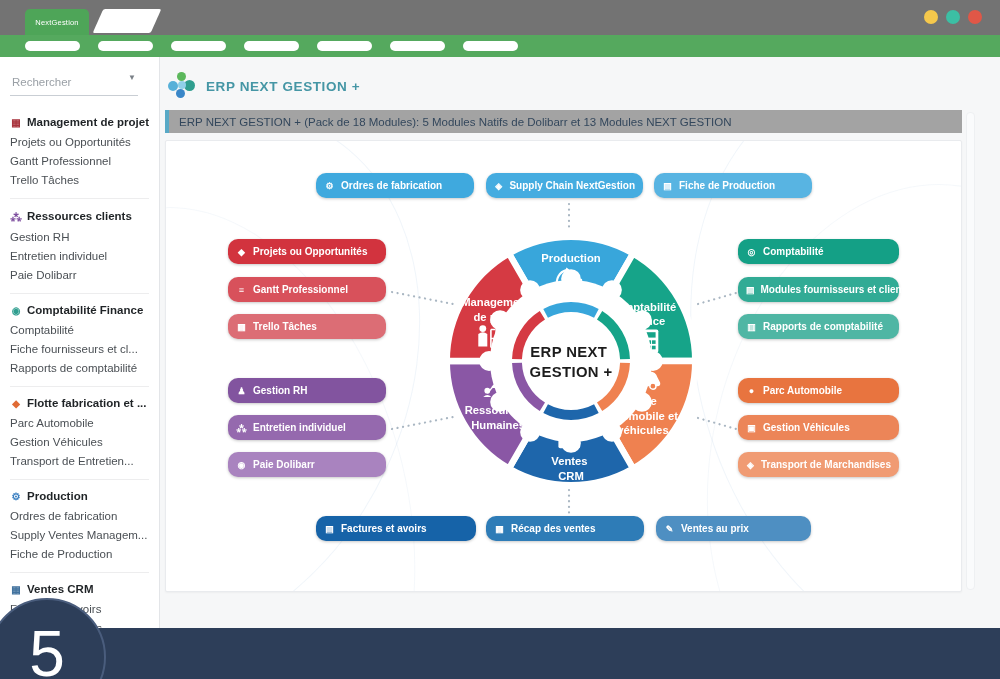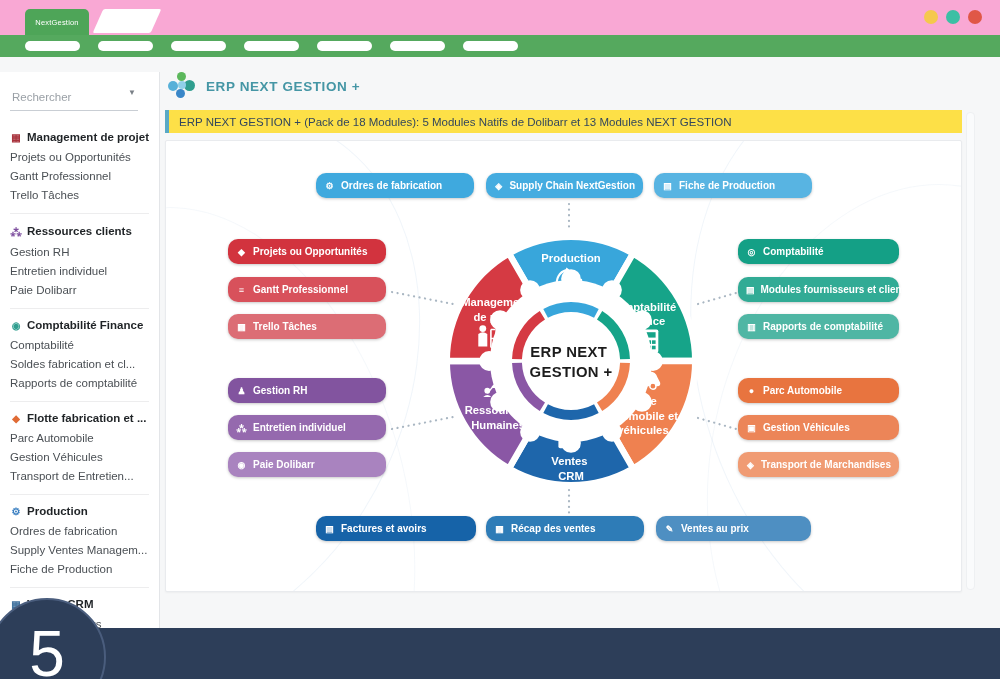--- a/index.html
+++ b/index.html
@@ -1,34 +1,34 @@
 <!DOCTYPE html>
 <html><head>
 <meta charset="utf-8">
 <style>
   * { margin:0; padding:0; box-sizing:border-box; }
   html,body { width:1000px; height:679px; overflow:hidden;
     font-family:"Liberation Sans", sans-serif; background:#f6f7f8; position:relative; }
 
   
-  .topbar { position:absolute; left:0; top:0; width:1000px; height:35px; background:#f9a8d4;padding-left:18px; }
+  .topbar { position:absolute; left:0; top:0; width:1000px; height:35px; background:#737373;padding-left:18px; }
   .browser-tab { position:absolute; left:25px; top:9px; width:64px; height:26px;
     background:#4ea558; border-radius:5px 5px 0 0; color:#fff; font-size:7.5px;
     display:flex; align-items:center; justify-content:center; letter-spacing:.2px; }
   .ghost-tab { position:absolute; left:98px; top:9px; width:58px; height:24px;
     background:#fff; transform:skewX(-24deg); border-radius:2px; }
   .dots { position:absolute; right:18px; top:10px; display:flex; gap:8px; }
   .dot { width:14px; height:14px; border-radius:50%; }
   .dot.y { background:#f5c84c; } .dot.t { background:#3cbfa4; } .dot.r { background:#e05747; }
 
   .greenbar { position:absolute; left:0; top:35px; width:1000px; height:22px; background:#55a95e; }
   .pill { position:absolute; top:6px; width:55px; height:10px; border-radius:5px; background:#fff; }
 
   
-  .sidebar { position:absolute; left:0; top:72px; width:160px; height:571px; background:#fff;
+  .sidebar { position:absolute; left:0; top:57px; width:160px; height:571px; background:#fff;
     border-right:1px solid #e3e5e8; padding:12px 10px 0 10px; }
   .search { position:relative; width:128px; border-bottom:1px solid #c9ced4; padding:3px 2px 5px 2px; margin-bottom:10px; }
   .search input { border:none; outline:none; width:105px; font-size:11.5px; color:#444;
     font-family:"Liberation Sans", sans-serif; background:transparent; }
   .search input::placeholder { color:#9aa0a6; }
   .search .caret { position:absolute; right:2px; top:4px; font-size:8px; color:#7a8087; }
   .sec { padding:6px 0 8px 0; border-bottom:1px solid #ededee; }
   .sec:last-child { border-bottom:none; }
   .sec-title { font-size:11.5px; font-weight:bold; color:#1f2326; margin:4px 0 5px 0;
     display:flex; align-items:center; gap:5px; white-space:nowrap; }
@@ -36,21 +36,21 @@
   .sec-item { font-size:11.5px; color:#4a4f54; line-height:19px; white-space:nowrap; cursor:pointer; }
   .c-red{color:#a8323c} .c-pur{color:#7d4e9e} .c-teal{color:#2f9e8f}
   .c-org{color:#e06b35} .c-blu{color:#3a7fc1} .c-stl{color:#41729e}
 
   
   .hub-icon { position:absolute; left:168px; top:72px; width:28px; height:28px; }
   .hub-icon i { position:absolute; border-radius:50%; }
   .page-title { position:absolute; left:206px; top:79px; font-size:13.5px; font-weight:bold;
     color:#4596a5; letter-spacing:.6px; }
   .banner { position:absolute; left:165px; top:110px; width:797px; height:23px;
-    background:#fde047; border-left:4px solid #58a9c6; display:flex; align-items:center;
+    background:#a3a3a3; border-left:4px solid #58a9c6; display:flex; align-items:center;
     padding-left:10px; font-size:11.5px; color:#33475c; }
   .scrollstrip { position:absolute; left:966px; top:112px; width:9px; height:478px;
     background:#fafbfc; border:1px solid #eef0f2; border-radius:4px; }
 
   
   .card { position:absolute; left:165px; top:140px; width:797px; height:452px; background:#fff;
     border:1px solid #e9ebee; border-radius:2px; overflow:hidden;
     box-shadow:0 1px 2px rgba(0,0,0,.04); }
   .swirl { position:absolute; border-radius:50%; border:1px solid rgba(110,160,205,.10); }
   .sw1 { width:420px; height:560px; left:-180px; top:-40px; transform:rotate(25deg); }
@@ -136,21 +136,21 @@
     <div class="sec-item">Entretien individuel</div>
     <div class="sec-item">Paie Dolibarr</div>
   </div>
 
   <div class="sec">
     <div class="sec-title">
       <span class="sic c-teal">◉</span>
       <b>Comptabilité Finance</b>
     </div>
     <div class="sec-item">Comptabilité</div>
-    <div class="sec-item">Soldes fabrication et cl...</div>
+    <div class="sec-item">Fiche fournisseurs et cl...</div>
     <div class="sec-item">Rapports de comptabilité</div>
   </div>
 
   <div class="sec">
     <div class="sec-title">
       <span class="sic c-org">◆</span>
       <b>Flotte fabrication et ...</b>
     </div>
     <div class="sec-item">Parc Automobile</div>
     <div class="sec-item">Gestion Véhicules</div>

